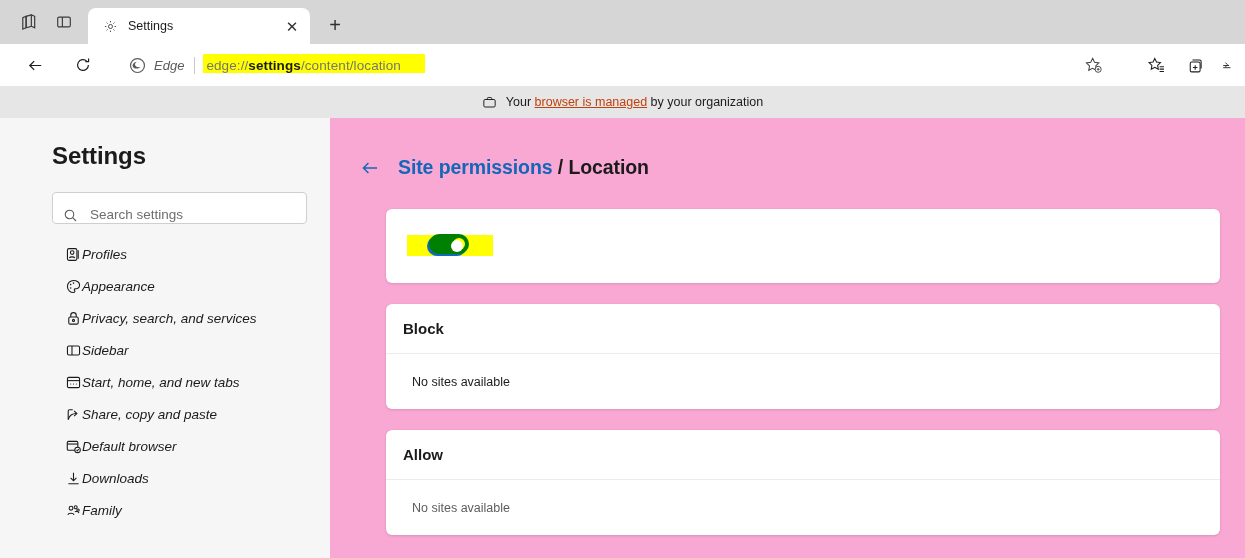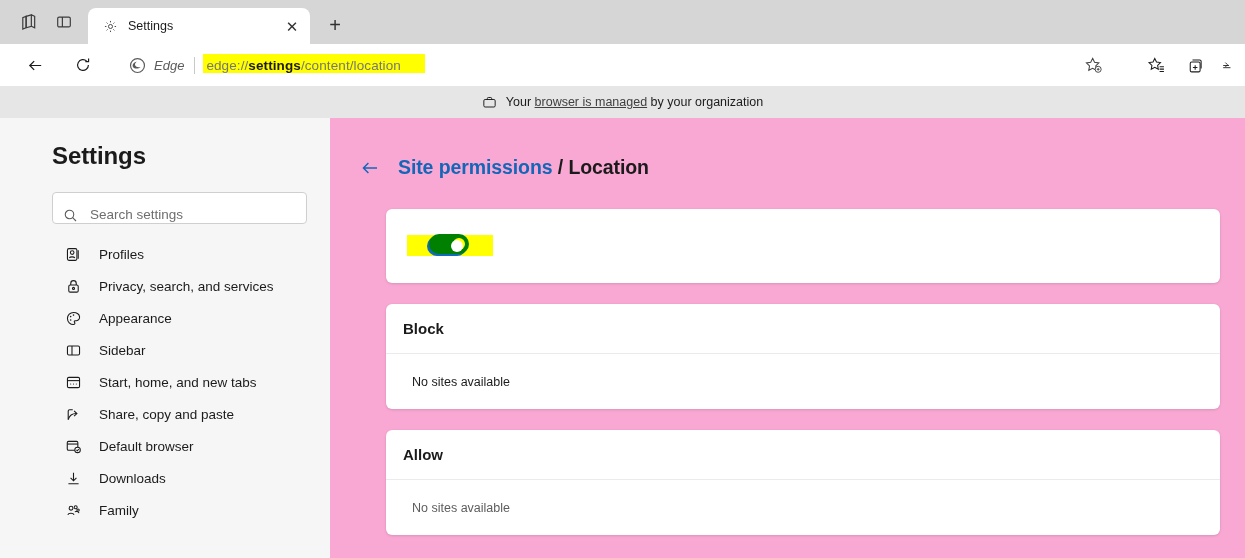--- a/index.html
+++ b/index.html
@@ -46,42 +46,42 @@
   .tbicon{width:32px;height:32px;display:flex;align-items:center;justify-content:center;border-radius:5px;color:#1b1b1b;flex:0 0 auto;}
   .tbicon.t1{margin-left:14px;}
   .tbicon.t2{margin-left:9px;}
   .edge-cut{width:16px;height:32px;overflow:hidden;display:flex;align-items:center;flex:0 0 auto;margin-left:8px;color:#1b1b1b;}
 
   
   .managed{
     height:32px;background:#e6e6e6;display:flex;align-items:center;justify-content:center;
     gap:9px;font-size:12.5px;color:#1b1b1b;flex:0 0 auto;
   }
-  .managed a{color:#404040;text-decoration:underline;}
+  .managed a{color:#c2410c;text-decoration:underline;}
   .case-icon{width:15px;height:15px;color:#1b1b1b;display:flex;align-items:center;}
 
   
   .page{flex:1;display:flex;background:#f6f6f6;position:relative;overflow:hidden;}
 
   .sidebar{width:330px;flex:0 0 auto;background:#f6f6f6;position:relative;padding-top:24px;box-sizing:border-box;}
   .settings-title{font-size:24px;font-weight:600;color:#1b1b1b;margin:0 0 0 52px;letter-spacing:-.1px;}
   .searchbox{
     margin:22px 0 0 52px;width:255px;height:32px;background:#fff;border:1px solid #cfcfcf;
     border-radius:4px;display:flex;align-items:flex-end;padding:0 10px;box-sizing:border-box;gap:10px;
   }
   .searchbox .mag{width:15px;height:15px;color:#5a5a5a;flex:0 0 auto;}
   .searchbox input{
     border:0;outline:0;flex:1;font-size:13.5px;color:#1b1b1b;background:transparent;
     font-family:inherit;
   }
   .searchbox input::placeholder{color:#6e6e6e;}
   .navlist{margin-top:14px;list-style:none;padding:0;}
   .navitem{
-    height:32px;display:flex;align-items:center;gap:17px;
-    margin:0 24px 0 48px;padding-left:16px;border-radius:4px;position:relative;box-sizing:border-box;
+    height:32px;display:flex;align-items:center;
+    margin:0 24px 0 48px;padding-left:16px;border-radius:4px;position:relative;box-sizing:border-box;font-style:italic;
   }
   .navlist li{margin-bottom:0;}
   .navitem .ni-icon{width:18px;height:18px;flex:0 0 auto;color:#1b1b1b;display:flex;align-items:center;justify-content:center;}
   .navitem .ni-label{font-size:13.5px;color:#1b1b1b;white-space:nowrap;}
   .navitem.active{background:#e4e4e4;}
   .navitem.active::before{
     content:"";position:absolute;left:-5px;top:5px;bottom:5px;width:3px;border-radius:2px;background:#0f6cbd;
   }
   .side-scroll{position:absolute;right:-9px;top:0;bottom:0;width:9px;}
   .side-thumb{position:absolute;left:1px;top:0;width:8px;height:100%;background:#8f8f8f;}
@@ -255,40 +255,40 @@
             </svg>
           </span>
           <span class="ni-label">Profiles</span>
         </div>
           </li>
 
         <li>
             <div class="navitem">
           <span class="ni-icon">
             <svg width="17" height="17" viewBox="0 0 18 18" fill="none" stroke="#1b1b1b" stroke-width="1.15">
-              <rect x="4" y="7.4" width="10" height="7.6" rx="1.5"></rect>
-              <path d="M6.1 7.4V5.7a2.9 2.9 0 0 1 5.8 0v1.7"></path>
-              <circle cx="9" cy="11" r="1.1"></circle>
-            </svg>
-          </span>
-          <span class="ni-label">Privacy, search, and services</span>
-        </div>
-          </li>
-
-        <li>
-            <div class="navitem">
-          <span class="ni-icon">
-            <svg width="17" height="17" viewBox="0 0 18 18" fill="none" stroke="#1b1b1b" stroke-width="1.15">
               <path d="M9 2.6a6.4 6.4 0 1 0 0 12.8c1 0 1.5-.6 1.5-1.3 0-.8-.7-1.1-.7-1.8 0-.6.5-1 1.1-1h1.3A3.5 3.5 0 0 0 15.4 7.3C15.4 4.6 12.6 2.6 9 2.6z"></path>
               <circle cx="6" cy="7" r=".85" fill="#1b1b1b" stroke="none"></circle>
               <circle cx="9" cy="5.4" r=".85" fill="#1b1b1b" stroke="none"></circle>
               <circle cx="6" cy="10.6" r=".85" fill="#1b1b1b" stroke="none"></circle>
             </svg>
           </span>
           <span class="ni-label">Appearance</span>
+        </div>
+          </li>
+
+        <li>
+            <div class="navitem">
+          <span class="ni-icon">
+            <svg width="17" height="17" viewBox="0 0 18 18" fill="none" stroke="#1b1b1b" stroke-width="1.15">
+              <rect x="4" y="7.4" width="10" height="7.6" rx="1.5"></rect>
+              <path d="M6.1 7.4V5.7a2.9 2.9 0 0 1 5.8 0v1.7"></path>
+              <circle cx="9" cy="11" r="1.1"></circle>
+            </svg>
+          </span>
+          <span class="ni-label">Privacy, search, and services</span>
         </div>
           </li>
 
         <li>
             <div class="navitem">
           <span class="ni-icon">
             <svg width="17" height="17" viewBox="0 0 18 18" fill="none" stroke="#1b1b1b" stroke-width="1.15">
               <rect x="2.6" y="4.2" width="12.8" height="9.6" rx="1.5"></rect>
                   <path d="M7.4 4.2v9.6"></path>
             </svg>

